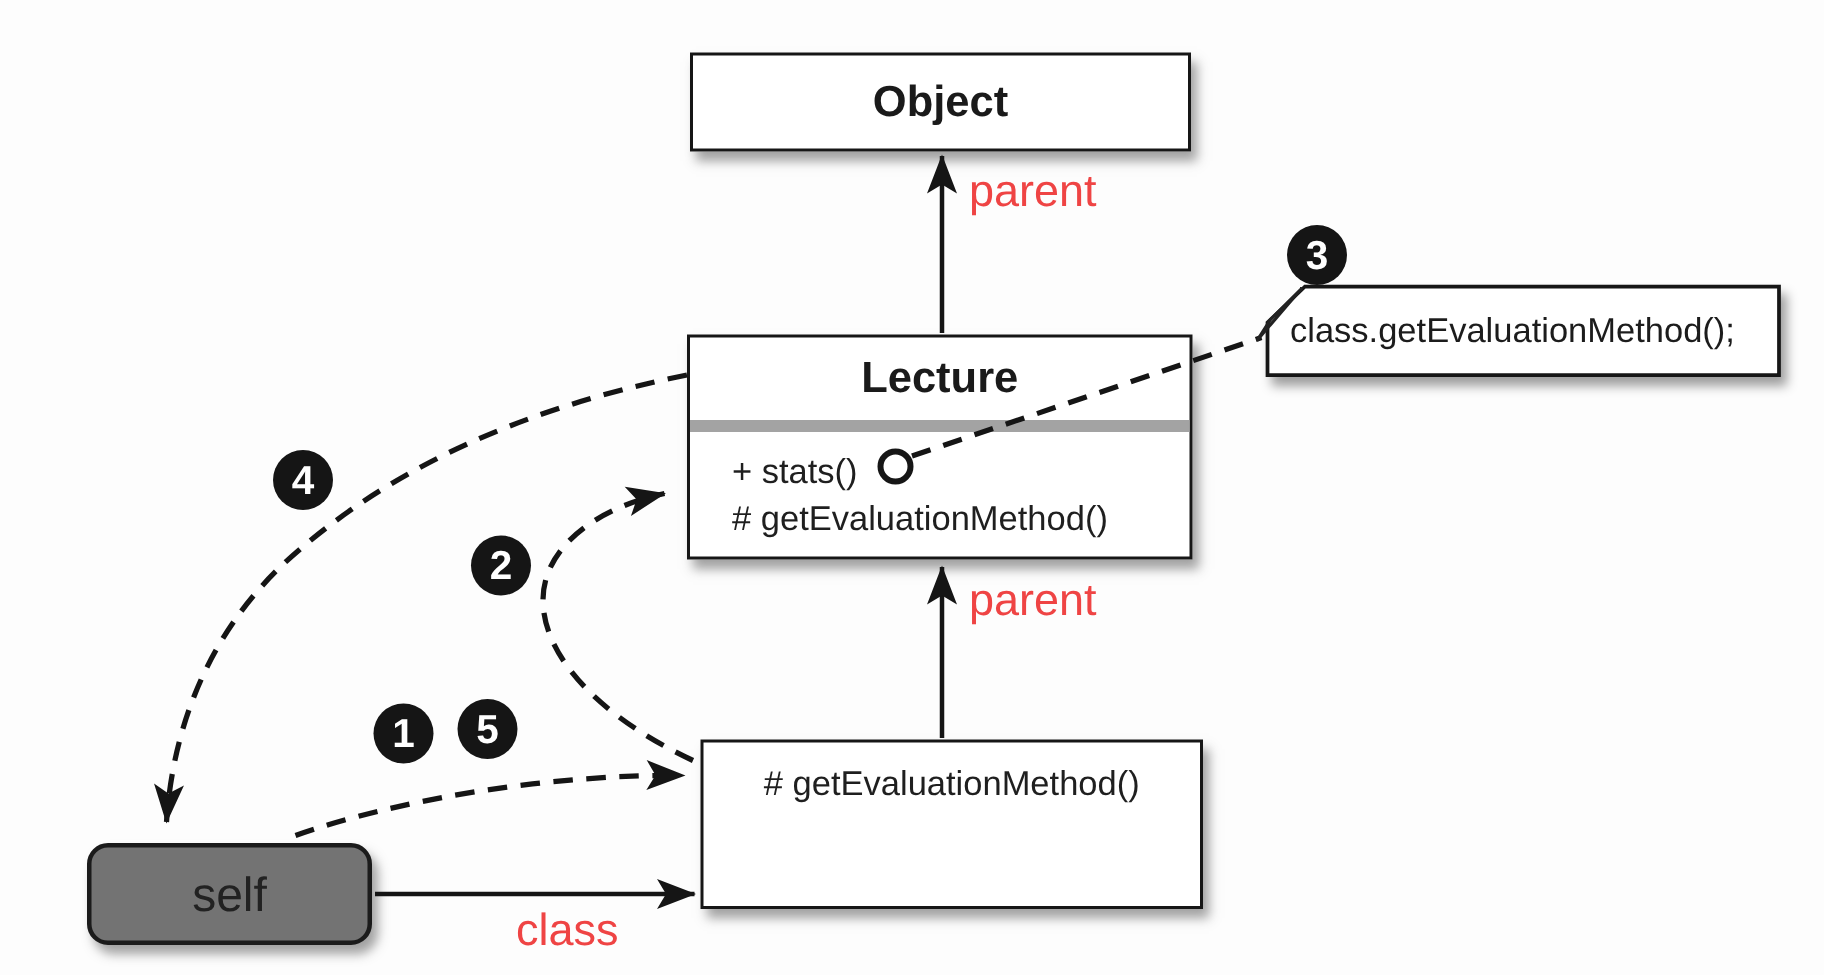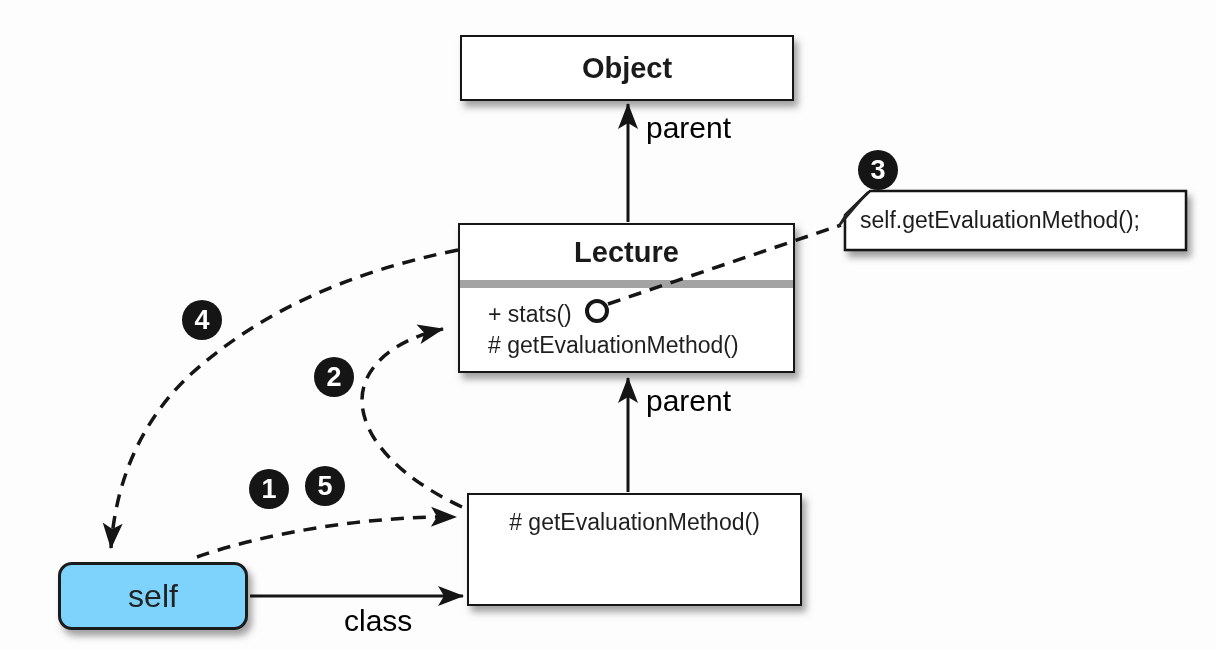--- a/index.html
+++ b/index.html
@@ -25,30 +25,30 @@
   #box-lecture{left:458px; top:223px; width:337px; height:150px;}
   #box-lecture .cls-title{height:55px; border-bottom:8px solid #a3a3a3;}
   #box-lecture .cls-methods{padding:11px 0 0 28px;}
   .m-row{font-size:23px; line-height:31px; color:#1f1f1f; white-space:nowrap;}
   #box-gradelecture{left:467px; top:493px; width:335px; height:113px;}
   #box-gradelecture .cls-title{height:54px; border-bottom:2px solid #33332a;}
   #box-gradelecture .cls-methods{height:54px; display:flex; align-items:center; justify-content:center;}
   
   .self-node{
     position:absolute; left:58px; top:562px; width:190px; height:68px;
-    background:#7dd3fc; border:3px solid #1b1b1b; border-radius:14px;
+    background:#737373; border:3px solid #1b1b1b; border-radius:14px;
     box-shadow:4px 6px 7px rgba(70,70,70,.5);
     display:flex; align-items:center; justify-content:center;
     font-size:32px; color:#222; box-sizing:border-box;
   }
   
   .wires{position:absolute; left:0; top:0; width:1216px; height:650px; pointer-events:none;}
   
   .edge-label{
-    position:absolute; font-size:30px; color:#000000; white-space:nowrap;
+    position:absolute; font-size:30px; color:#ef4444; white-space:nowrap;
   }
   #lbl-parent-object{left:646px; top:111px;}
   #lbl-parent-lecture{left:646px; top:384px;}
   #lbl-class{left:344px; top:604px;}
   
   .note-text{
     position:absolute; left:860px; top:207px; width:320px;
     font-size:23px; color:#1c1c1c; white-space:nowrap;
   }
   
@@ -113,21 +113,21 @@
     <circle cx="597" cy="311" r="10" fill="#ffffff" stroke="#161616" stroke-width="4"></circle>
 
     <path d="M 870 191 L 1186 191 L 1186 250 L 845 250 L 845 215 Z" fill="#ffffff" stroke="#161616" stroke-width="2.5" filter="url(#noteShadow)"></path>
     <path d="M 868 192 L 838 227 L 847 213 Z" fill="#909090" stroke="#222222" stroke-width="2"></path>
   </svg>
 
   <div class="edge-label" id="lbl-parent-object">parent</div>
   <div class="edge-label" id="lbl-parent-lecture">parent</div>
   <div class="edge-label" id="lbl-class">class</div>
 
-  <div class="note-text">self.getEvaluationMethod();</div>
+  <div class="note-text">class.getEvaluationMethod();</div>
 
   <div class="badge" id="badge-1">1</div>
   <div class="badge" id="badge-5">5</div>
   <div class="badge" id="badge-2">2</div>
   <div class="badge" id="badge-4">4</div>
   <div class="badge" id="badge-3">3</div>
 
 </div>
 
 </body></html>

